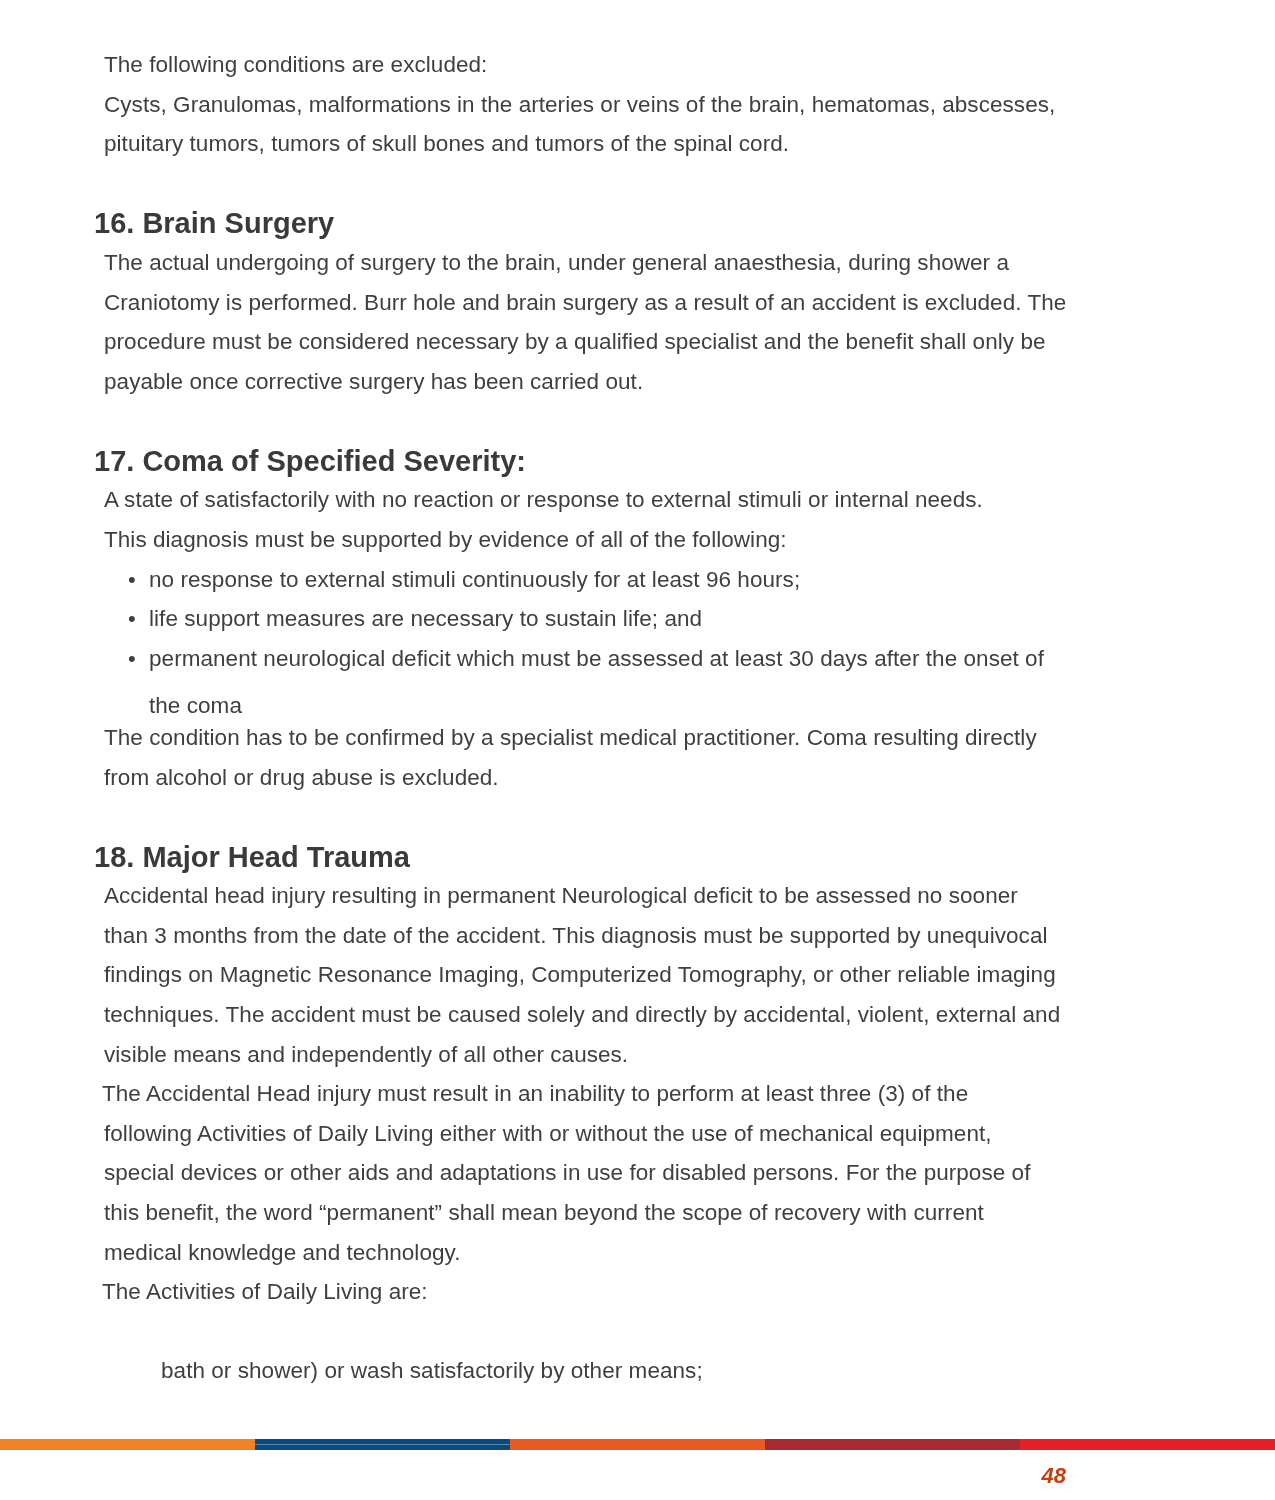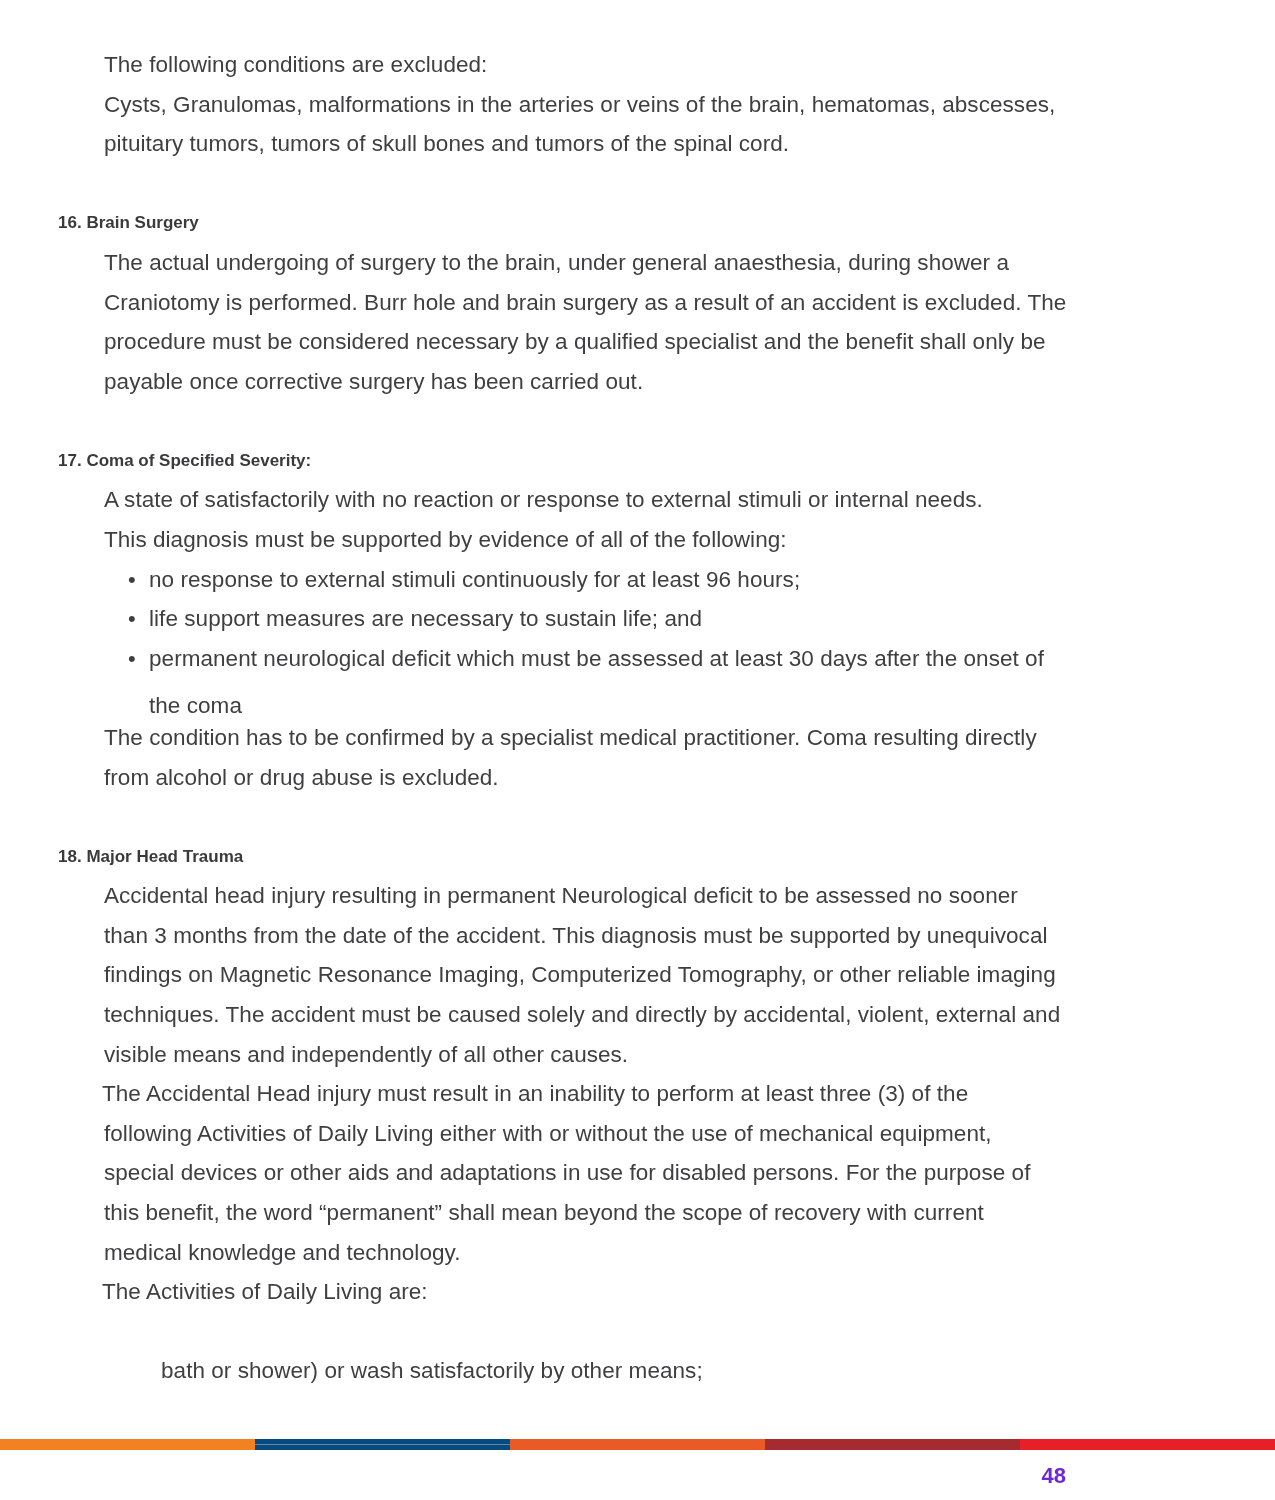--- a/index.html
+++ b/index.html
@@ -11,46 +11,48 @@
   .page { position: absolute; left: 0; top: 2px; width: 1124px; height: 1500px; }
   .line {
     position: absolute;
     font-size: 22.5px;
     line-height: 30px;
     white-space: nowrap;
     letter-spacing: 0.05px;
   }
   .heading {
     position: absolute;
-    font-size: 17px;
+    font-size: 29px;
     line-height: 30px;
     font-weight: bold;
     white-space: nowrap;
     color: #3a3a3c;
+    margin-left: 36px;
   }
   .bullet-dot {
     position: absolute;
     font-size: 22px;
     line-height: 30px;
   }
   .colorbar {
     position: absolute; left: 0; top: 1437px; width: 1275px; height: 11px;
     display: flex;
   }
   .colorbar .seg { flex: 1 1 0; height: 100%; }
   .colorbar .seg.blue { position: relative; }
   .colorbar .seg.blue::after {
     content: ""; position: absolute; left: 0; right: 0; top: 5px; height: 1px;
     background: rgba(255,255,255,0.35);
   }
   .page-number {
     position: absolute; right: 58px; top: 1459px;
-    font-size: 22px; font-weight: bold; color: #6d28d9;
+    font-size: 22px; font-weight: bold; color: #c2410c;
     font-family: "Liberation Sans", sans-serif;
     line-height: 30px;
+    font-style: italic;
   }
 </style>
 </head>
 <body>
 
 <div class="page">
 
   <div class="line" style="left:104px; top:48px;">The following conditions are excluded:</div>
   <div class="line" style="left:104px; top:88px;">Cysts, Granulomas, malformations in the arteries or veins of the brain, hematomas, abscesses,</div>
   <div class="line" style="left:104px; top:127px;">pituitary tumors, tumors of skull bones and tumors of the spinal cord.</div>

